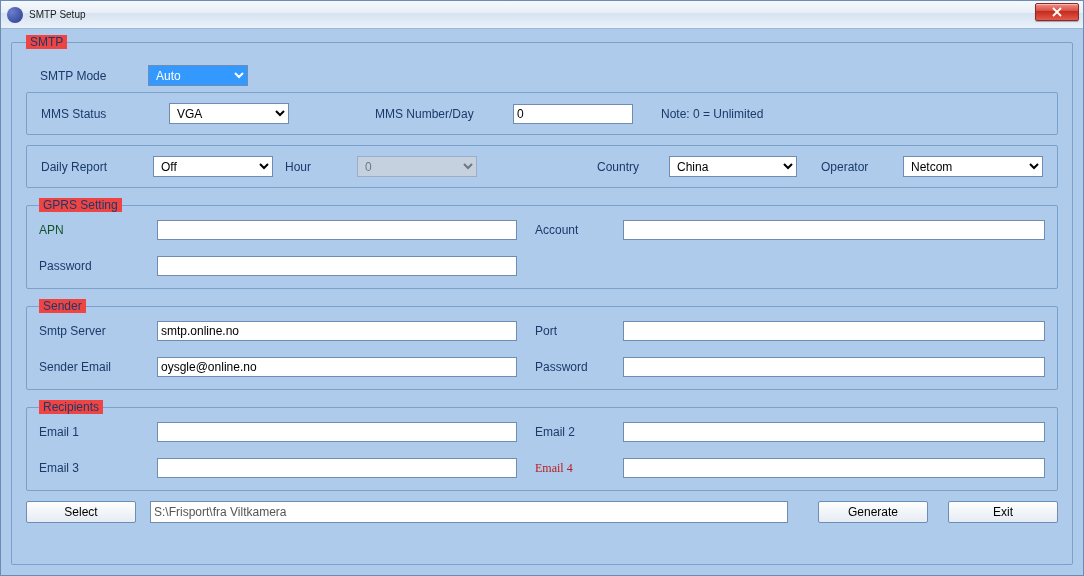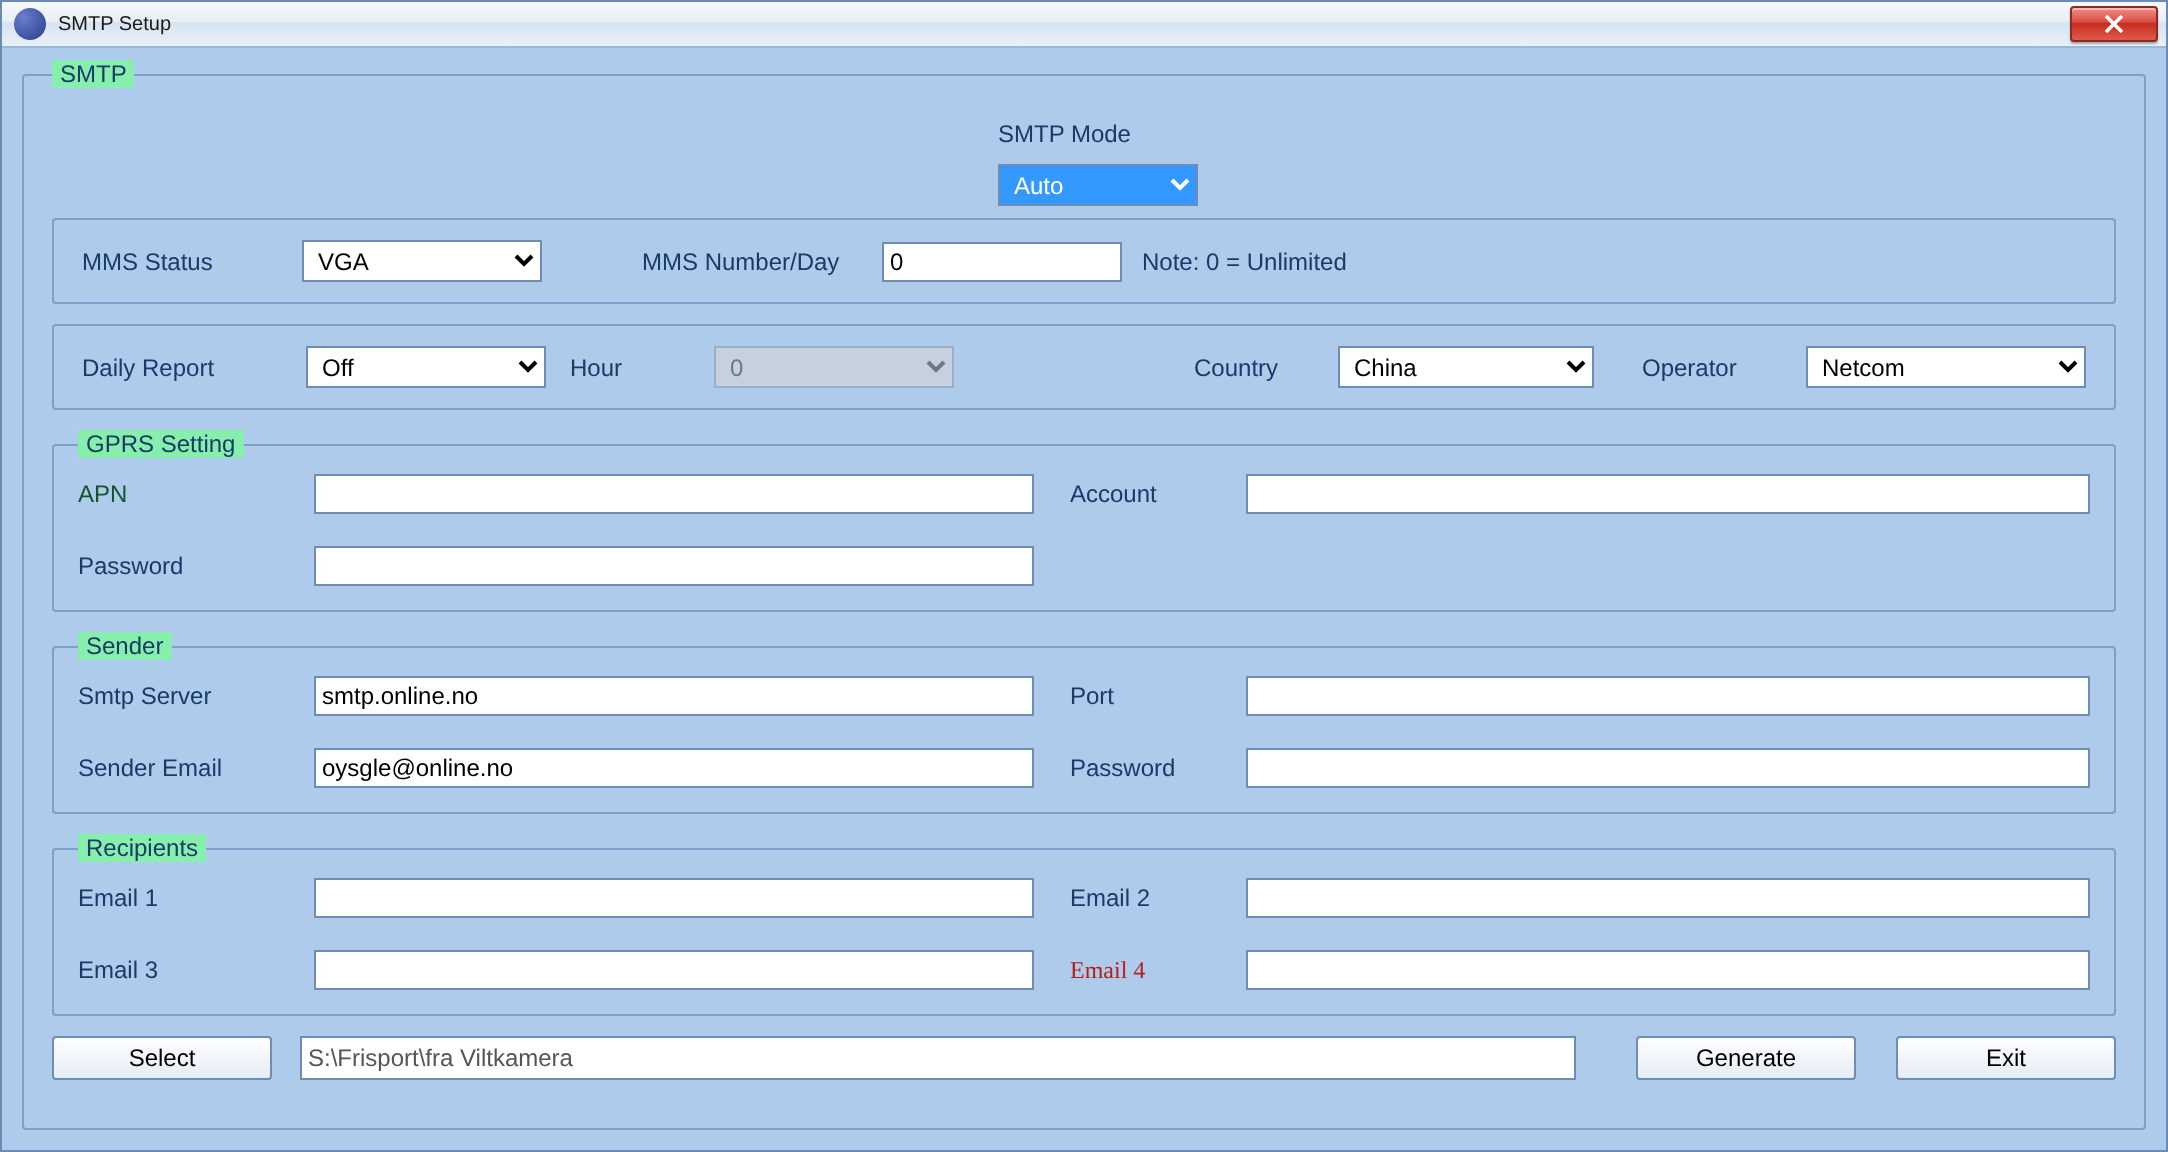--- a/index.html
+++ b/index.html
@@ -56,28 +56,27 @@
   border-radius: 2px;
   padding: 8px 12px 12px 12px;
   margin-bottom: 10px;
   position: relative;
 }
 fieldset.outer { padding: 10px 14px 14px 14px; height: 100%; }
 legend {
   padding: 0 4px;
   color: #1a3a6a;
   font-size: 12px;
-  background: #86efac;
+  background: #ef4444;
 }
 .row {
   display: flex;
   align-items: center;
   gap: 8px;
   margin: 6px 0;
-  flex-direction: column;
 }
 .lbl { color: #1a3a6a; min-width: 100px; }
 select, input[type=text] {
   font-family: inherit;
   font-size: 12px;
   height: 20px;
   border: 1px solid #6f8db3;
   background: #fff;
   padding: 1px 3px;
 }
@@ -111,21 +110,21 @@
 }
 .griddaily {
   display: grid;
   grid-template-columns: 100px 120px 60px 120px 1fr 60px 140px 70px 140px;
   column-gap: 12px;
   align-items: center;
 }
 .gridmms {
   display: grid;
   grid-template-columns: 100px 120px 30px 110px 120px 1fr;
-  column-gap: 10px;
+  column-gap: 28px;
   align-items: center;
 }
 .bottombar {
   display: grid;
   grid-template-columns: 110px 14px 1fr 30px 110px 20px 110px;
   align-items: center;
 }
 </style>
 </head>
 <body>

